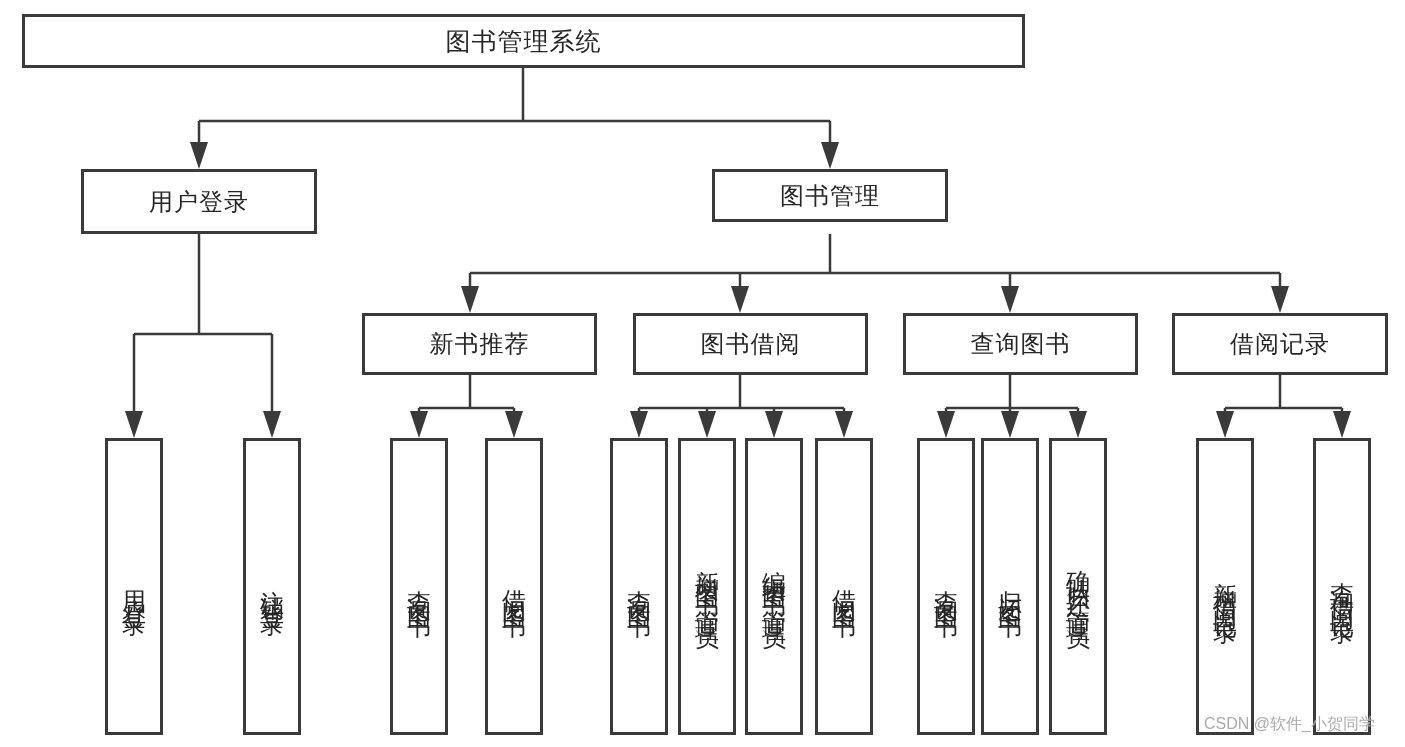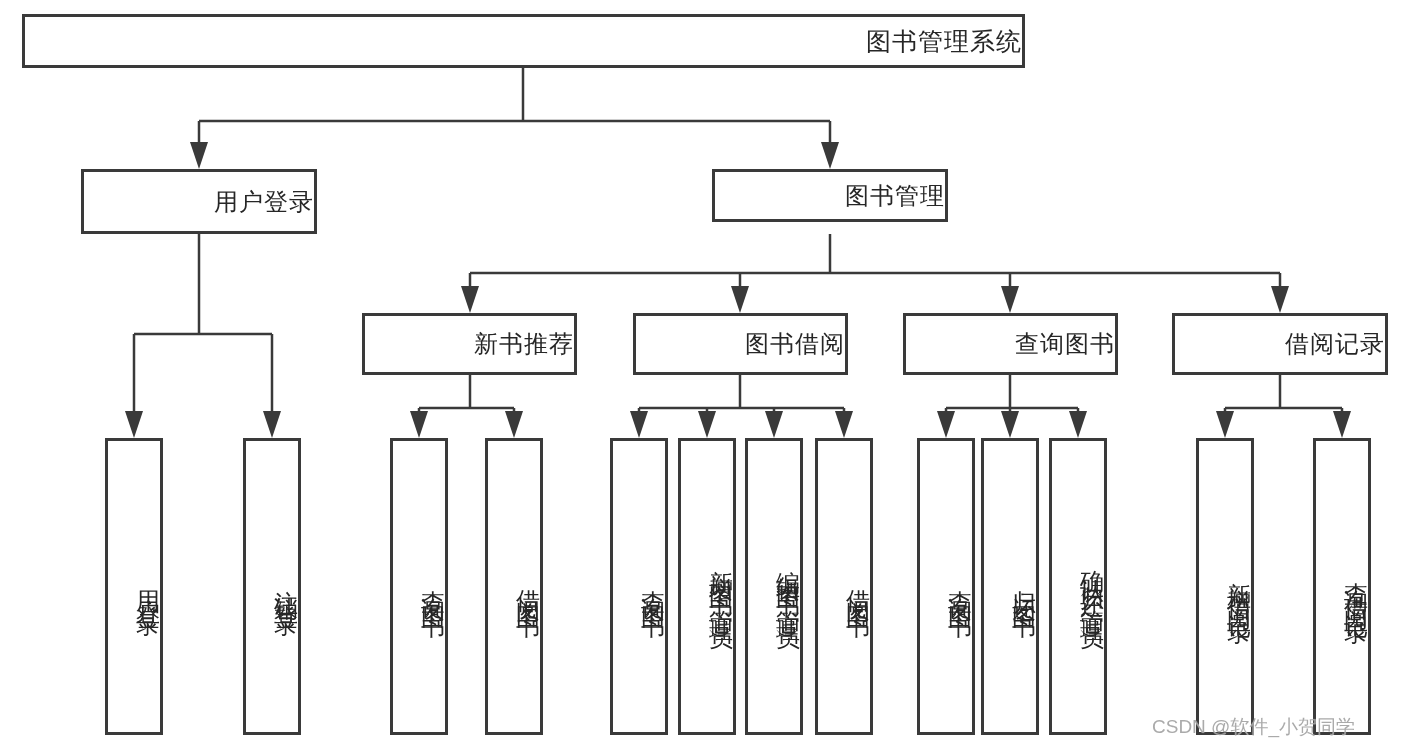--- a/index.html
+++ b/index.html
@@ -4,46 +4,46 @@
 <style>
   html,body{margin:0;padding:0;background:#ffffff;}
   #stage{
     position:relative;width:1405px;height:747px;background:#ffffff;
     font-family:"Liberation Sans","DejaVu Sans",sans-serif;
     color:#262626;overflow:hidden;
   }
   #connectors{position:absolute;left:0;top:0;width:1405px;height:747px;}
   .node{
     position:absolute;box-sizing:border-box;background:#ffffff;
-    border:3px solid #3a3a3a;display:flex;align-items:center;justify-content:flex-end;
+    border:3px solid #3a3a3a;display:flex;align-items:center;justify-content:center;
     z-index:2;
   }
   .hlabel{font-size:24px;letter-spacing:1px;white-space:nowrap;}
   .root{left:22px;top:14px;width:1003px;height:54px;}
   .root .hlabel{font-size:25px;}
   .l2a{left:81px;top:169px;width:236px;height:65px;}
   .l2b{left:712px;top:169px;width:236px;height:53px;}
-  .l3{top:313px;height:62px;width:215px;}
+  .l3{top:313px;height:62px;width:235px;}
   .l3a{left:362px;}
   .l3b{left:633px;}
   .l3c{left:903px;}
   .l3d{left:1172px;width:216px;}
   .leaf{top:438px;width:58px;height:297px;}
   .vlabel{
     writing-mode:vertical-rl;text-orientation:mixed;
     font-size:24px;letter-spacing:8px;line-height:1;
   }
   .lfA1{left:105px;} .lfA2{left:243px;}
   .lfB1{left:390px;} .lfB2{left:485px;}
   .lfC1{left:610px;} .lfC2{left:678px;} .lfC3{left:745px;} .lfC4{left:815px;}
   .lfD1{left:917px;} .lfD2{left:981px;} .lfD3{left:1049px;}
   .lfE1{left:1196px;} .lfE2{left:1313px;}
   #watermark{
-    position:absolute;left:1152px;top:714px;z-index:5;
-    font-size:19px;color:rgba(158,158,158,0.88);white-space:nowrap;
+    position:absolute;left:1204px;top:714px;z-index:5;
+    font-size:16px;color:rgba(158,158,158,0.88);white-space:nowrap;
     text-shadow:0 0 1px rgba(255,255,255,0.6);
   }
 </style>
 </head>
 <body>
 
 <div id="stage">
 
   <svg id="connectors" viewBox="0 0 1405 747" xmlns="http://www.w3.org/2000/svg">
     <g stroke="#3a3a3a" stroke-width="2.5" fill="none">

